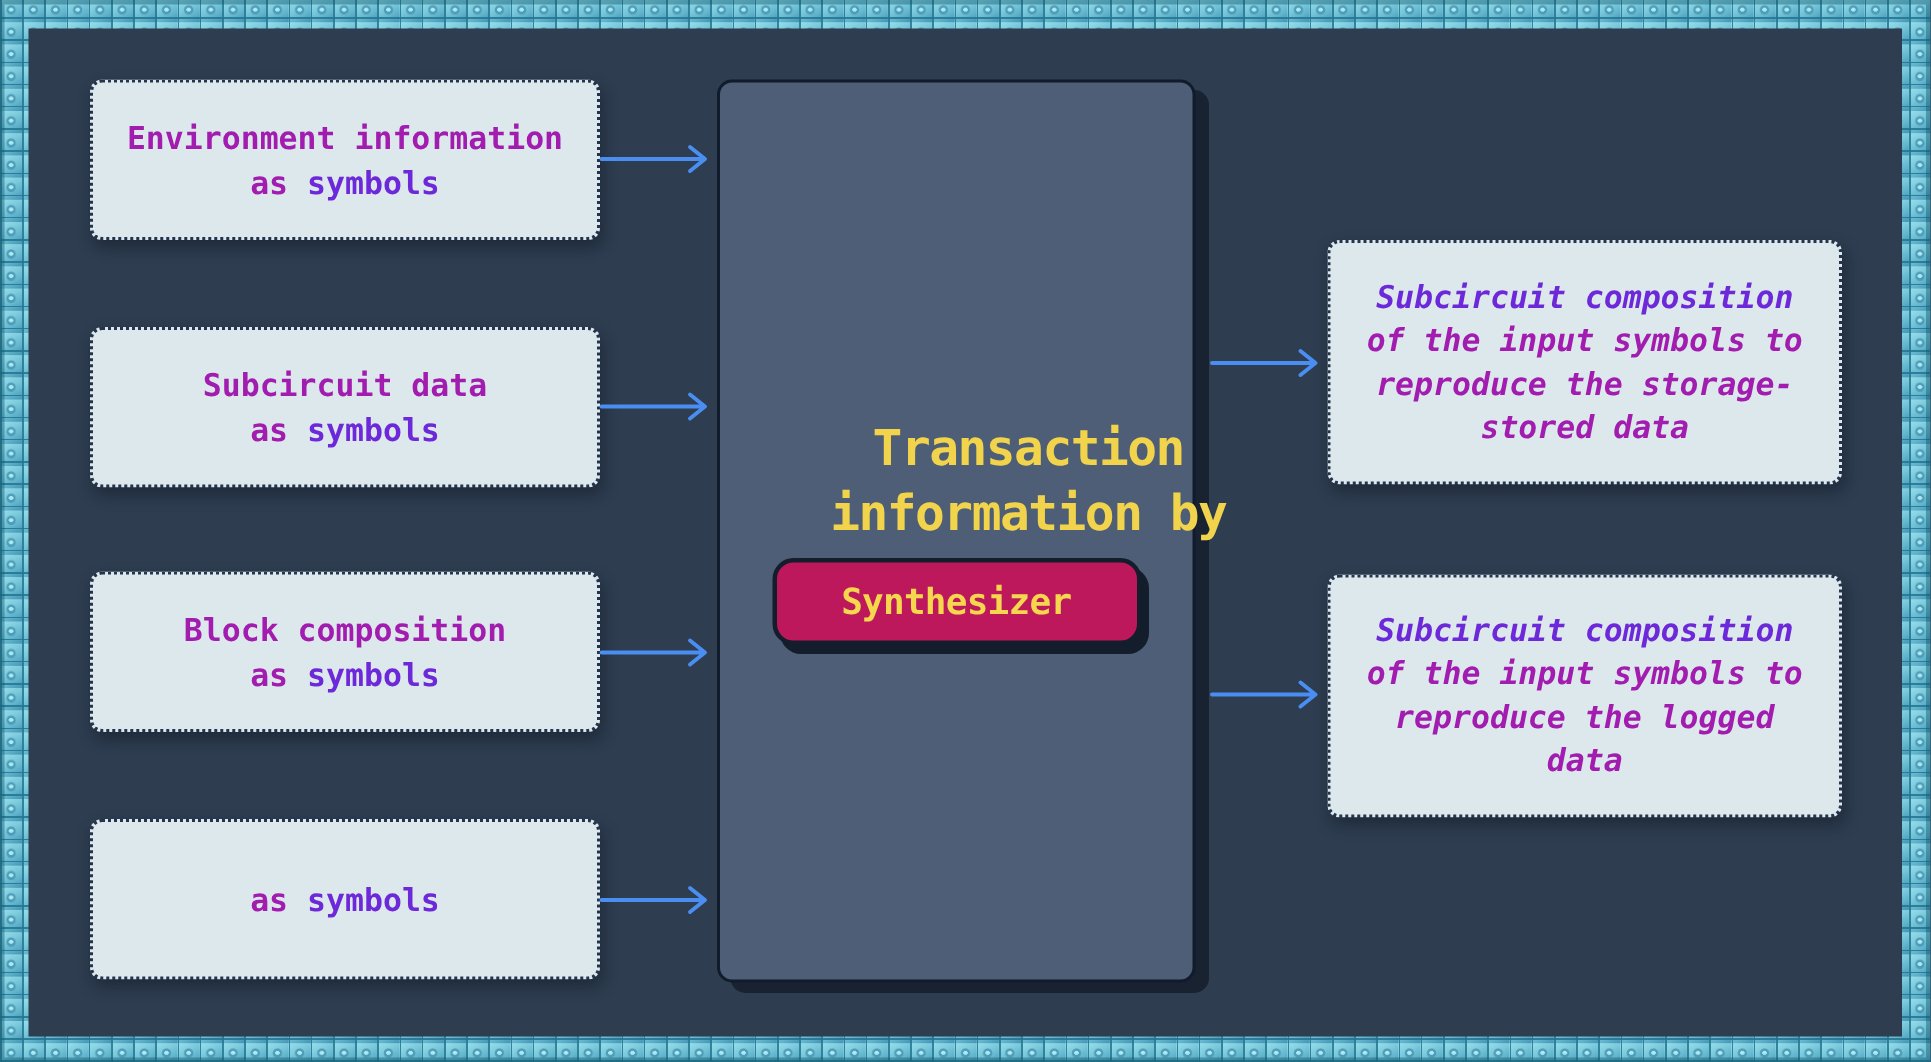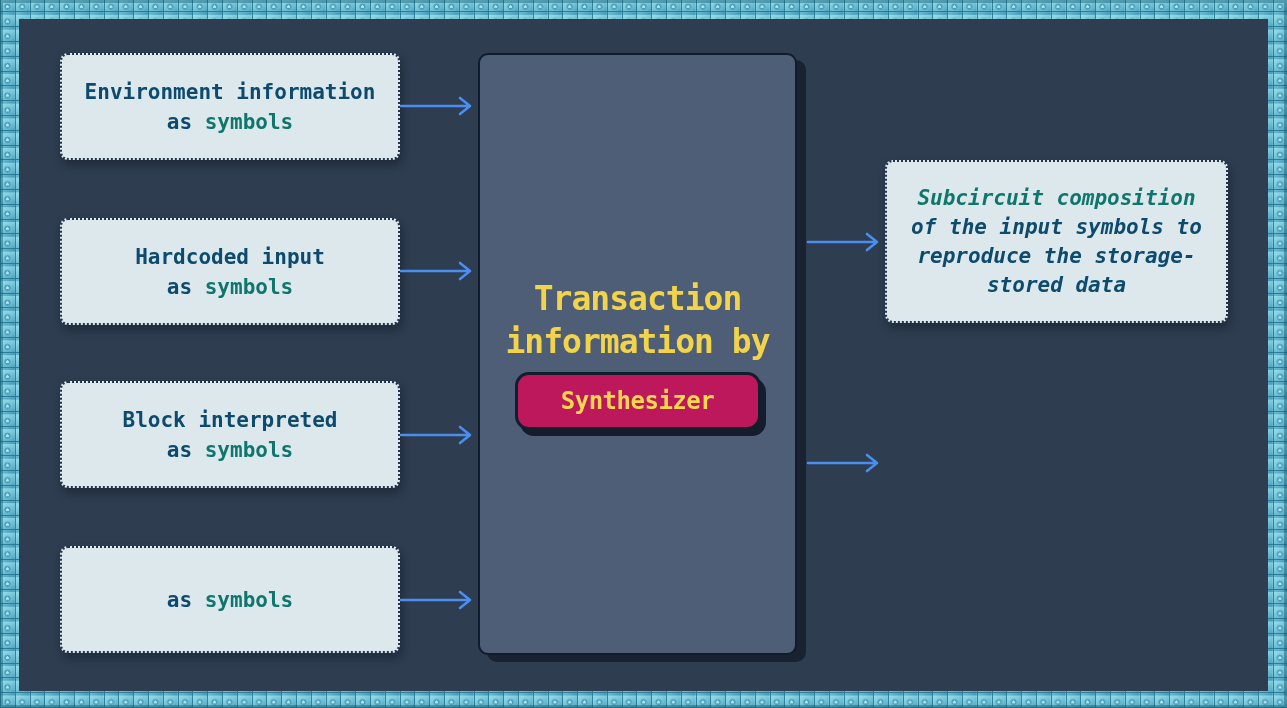--- a/index.html
+++ b/index.html
@@ -48,22 +48,22 @@
     align-items: center;
     justify-content: center;
     text-align: center;
     color: #1f2933;
     font-size: 21px;
     line-height: 30px;
     box-shadow: 2px 5px 10px rgba(8,14,24,.4);
   }
   .note.input  { left: 60px;  width: 340px; height: 107px; padding: 0 10px; }
   .note.output { left: 885px; width: 343px; padding: 0 20px; line-height: 29px; font-style: italic; }
-  .blue { color: #0f766e; }
-  .dark { color: #0c4a6e; }
+  .blue { color: #6d28d9; }
+  .dark { color: #a21caf; }
   
   .processor {
     position: absolute;
     left: 478px;
     top: 53px;
     width: 319px;
     height: 602px;
     box-sizing: border-box;
     background: #4e5e77;
     border: 2px solid #101b2b;
@@ -73,20 +73,21 @@
   .processor-title {
     position: absolute;
     left: 0;
     top: 222px;
     width: 100%;
     text-align: center;
     color: #f2d44c;
     font-size: 33px;
     line-height: 43px;
     letter-spacing: -1px;
+    padding-left: 48px;
   }
   .synth-btn {
     position: absolute;
     left: 50%;
     transform: translateX(-50%);
     top: 317px;
     width: 246px;
     height: 58px;
     box-sizing: border-box;
     background: #be185d;
@@ -114,26 +115,26 @@
 <div id="app">
   <div class="frame"></div>
   <div class="interior"></div>
 
   <div class="note input" style="top:53px">
     <div class="dark">Environment information</div>
     <div><span class="dark">as</span> <span class="blue">symbols</span></div>
   </div>
 
   <div class="note input" style="top:218px">
-    <div class="dark">Hardcoded input</div>
+    <div class="dark">Subcircuit data</div>
     <div><span class="dark">as</span> <span class="blue">symbols</span></div>
   </div>
 
   <div class="note input" style="top:381px">
-    <div class="dark">Block interpreted</div>
+    <div class="dark">Block composition</div>
     <div><span class="dark">as</span> <span class="blue">symbols</span></div>
   </div>
 
   <div class="note input" style="top:546px">
     <div><span class="dark">as</span> <span class="blue">symbols</span></div>
   </div>
 
   <div class="arrow" style="left:399px; top:93px">
     <svg width="78" height="26" viewBox="0 0 78 26" fill="none">
         <path d="M2 13 H70 M61 5 L71 13 L61 21" stroke="#4b8ef2" stroke-width="2.6" stroke-linecap="round" stroke-linejoin="round"></path>
@@ -171,13 +172,16 @@
   <div class="arrow" style="left:806px; top:450px">
     <svg width="78" height="26" viewBox="0 0 78 26" fill="none">
         <path d="M2 13 H70 M61 5 L71 13 L61 21" stroke="#4b8ef2" stroke-width="2.6" stroke-linecap="round" stroke-linejoin="round"></path>
       </svg>
   </div>
 
   <div class="note output" style="top:160px; height:163px">
     <div><span class="blue">Subcircuit composition</span> <span class="dark">of the input symbols to reproduce the storage-stored data</span></div>
   </div>
 
+  <div class="note output" style="top:383px; height:162px">
+    <div><span class="blue">Subcircuit composition</span> <span class="dark">of the input symbols to reproduce the logged data</span></div>
+  </div>
 </div>
 
 </body></html>

